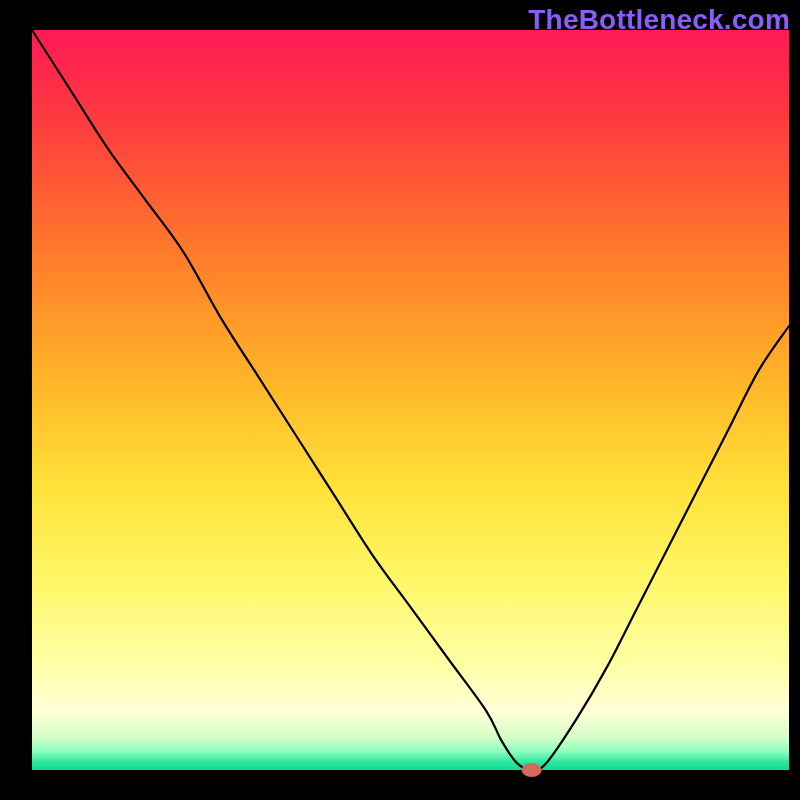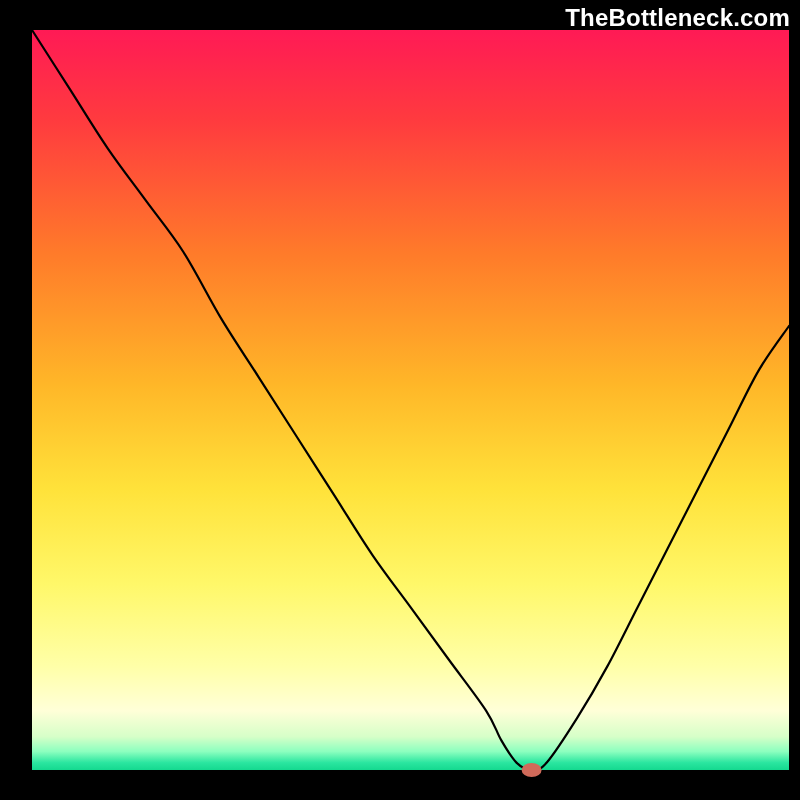--- a/index.html
+++ b/index.html
@@ -14,23 +14,23 @@
     position: relative;
     width: 800px;
     height: 800px;
     background: #000;
   }
   .watermark {
     position: absolute;
     top: 4px;
     right: 10px;
     font-family: Arial, Helvetica, sans-serif;
-    font-size: 24px;
+    font-size: 28px;
     font-weight: 600;
-    color: #ffffff;
+    color: #8b5cf6;
     letter-spacing: 0.2px;
     user-select: none;
   }
   svg {
     position: absolute;
     top: 0;
     left: 0;
   }
 </style>
 </head>

